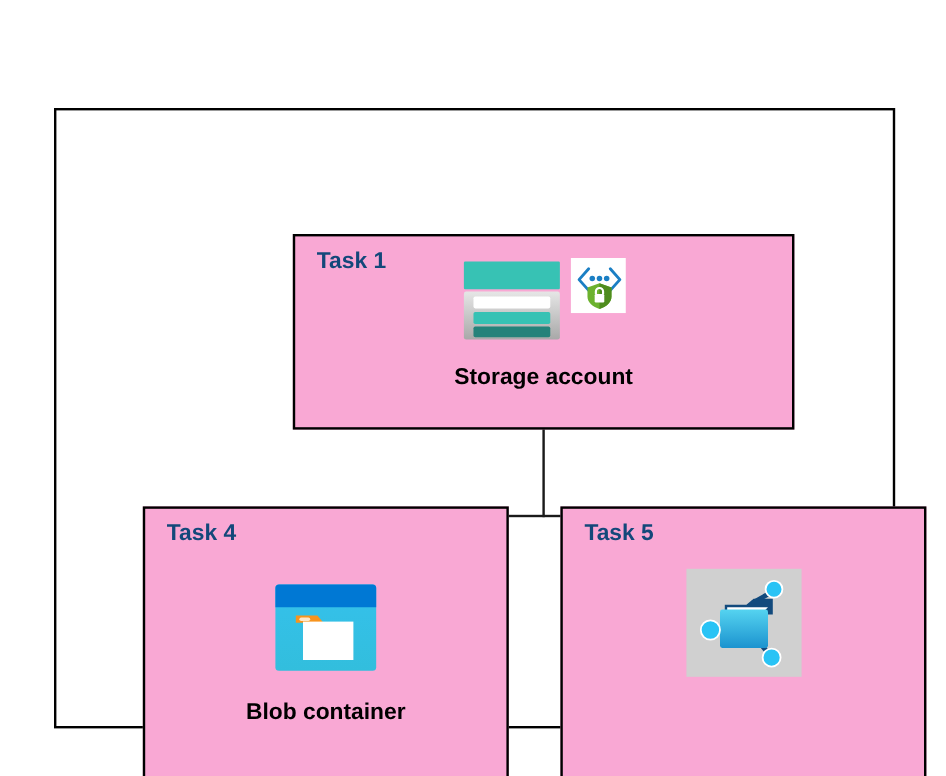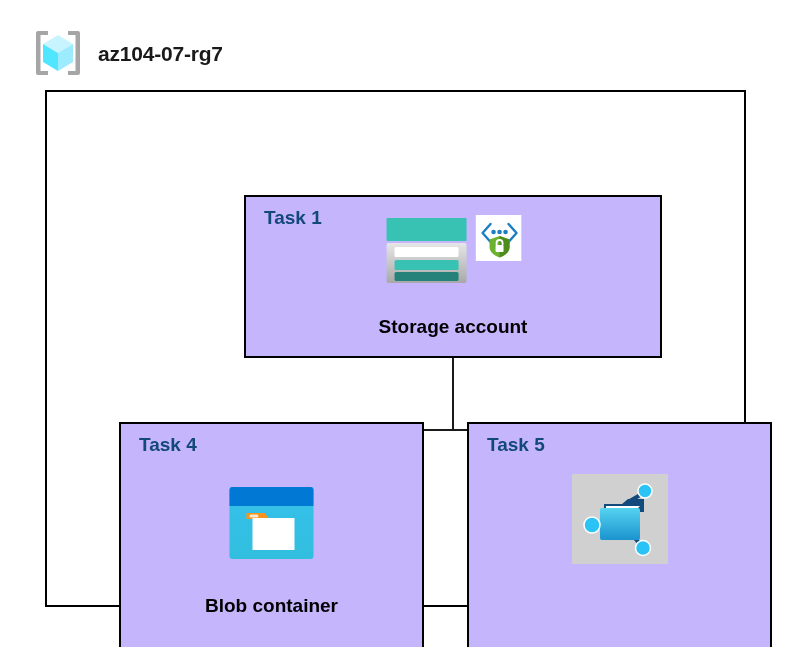--- a/index.html
+++ b/index.html
@@ -57,21 +57,21 @@
     box-sizing: border-box;
     border: 2px solid #000000;
     background: #ffffff;
   }
 
   
   .task-box {
     position: absolute;
     box-sizing: border-box;
     border: 2px solid #000000;
-    background: #c4b5fd;
+    background: #f9a8d4;
   }
   #task-1 {
     left: 197px;
     top: 103px;
     width: 418px;
     height: 163px;
   }
   #task-2 {
     left: 72px;
     top: 330px;
@@ -106,21 +106,21 @@
   #node-storage { left: 50%; top: 18px; transform: translateX(-50%); }
   #node-blob    { left: 50%; top: 58px; transform: translateX(-50%); text-align: center; }
   #node-file    { left: 50%; top: 50px; transform: translateX(-50%); }
 
   .node-caption {
     font-size: 19px;
     font-weight: bold;
     color: #000000;
     white-space: nowrap;
     line-height: 1;
-    margin-top: 24px;
+    margin-top: 12px;
     padding: 8px 22px;
   }
   .node-caption.highlighted {
     background: #d0d0d0;
   }
 
   
   .icon-row {
     display: flex;
     align-items: flex-start;
@@ -150,35 +150,20 @@
   
   #conn-drop-left  { left: 233px; top: 337px; height: 53px; }
   
   #conn-drop-right { left: 575px; top: 337px; height: 65px; }
 </style>
 </head>
 <body>
 
 <div id="canvas">
 
-  <div class="rg-header">
-    <svg class="rg-icon" viewBox="0 0 52 52">
-
-      <path d="M16 4 H6 a2 2 0 0 0 -2 2 V46 a2 2 0 0 0 2 2 H16 V44 H8.5 V8 H16 Z" fill="#a6a6a6"></path>
-
-      <path d="M36 4 H46 a2 2 0 0 1 2 2 V46 a2 2 0 0 1 -2 2 H36 V44 H43.5 V8 H36 Z" fill="#a6a6a6"></path>
-
-      <path d="M26 8 L41 17 L26 26 L11 17 Z" fill="#c8f4ff"></path>
-
-      <path d="M11 17 L26 26 L26 44 L11 35 Z" fill="#50e6ff"></path>
-
-      <path d="M41 17 L41 35 L26 44 L26 26 Z" fill="#9cebff"></path>
-    </svg>
-    <div class="rg-title">az104-07-rg7</div>
-  </div>
 
   <div class="outer-box">
 
     <div class="conn conn-v" id="conn-stem"></div>
     <div class="conn conn-h" id="conn-bus"></div>
     <div class="conn conn-v" id="conn-drop-left"></div>
     <div class="conn conn-v" id="conn-drop-right"></div>
 
     <div class="task-box" id="task-1">
       <div class="task-label">Task 1</div>

